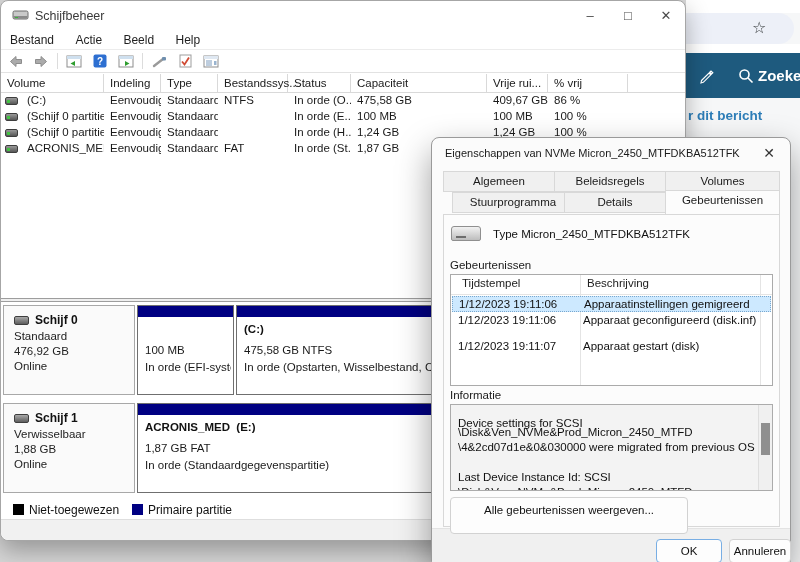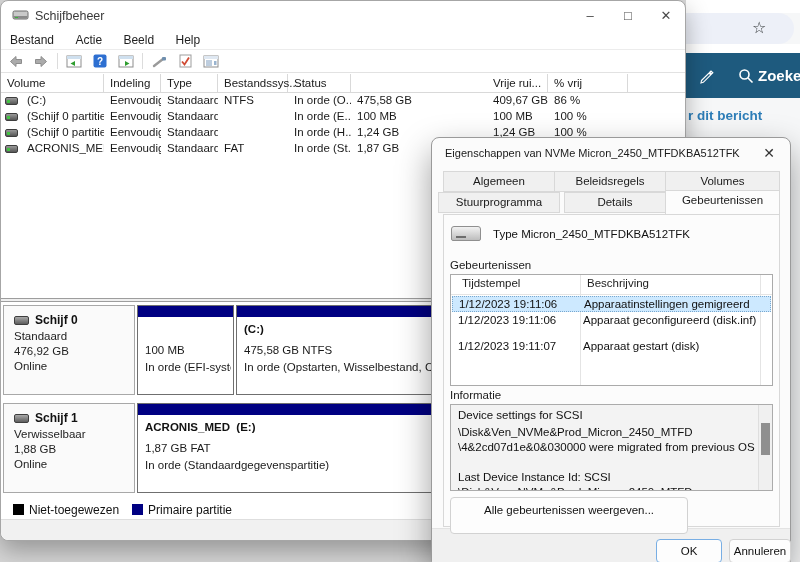--- a/index.html
+++ b/index.html
@@ -181,20 +181,21 @@
         </svg>
     </span>
   </div>
 
   <div class="abs vt-header">
     <div class="abs vt-hcell" style="left:0; width:103px;">Volume</div>
     <div class="abs vt-hcell" style="left:103px; width:57px;">Indeling</div>
     <div class="abs vt-hcell" style="left:160px; width:57px;">Type</div>
     <div class="abs vt-hcell" style="left:217px; width:70px;">Bestandssys...</div>
     <div class="abs vt-hcell" style="left:287px; width:63px;">Status</div>
+    <div class="abs vt-hcell" style="left:350px; width:136px;">Capaciteit</div>
     <div class="abs vt-hcell" style="left:486px; width:61px;">Vrije rui...</div>
     <div class="abs vt-hcell" style="left:547px; width:80px;">% vrij</div>
     <div class="abs vt-hcell" style="left:627px; width:57px; border-right:none;"></div>
   </div>
 
   <div class="abs vt-row" style="top:92px;">
     <span class="abs vol-icon">
         <i></i>
       </span>
     <span class="abs vt-cell" style="left:20px; width:83px;">(C:)</span>
@@ -293,21 +294,21 @@
   <div class="abs win-footer"></div>
 </div>
 
 <div id="props-dialog" class="abs">
   <div class="abs dlg-title">Eigenschappen van NVMe Micron_2450_MTFDKBA512TFK</div>
   <div class="abs dlg-close">✕</div>
 
   <div class="abs tab" style="left:11px; top:33px; width:112px;">Algemeen</div>
   <div class="abs tab" style="left:122px; top:33px; width:112px;">Beleidsregels</div>
   <div class="abs tab" style="left:233px; top:33px; width:115px;text-align:center;">Volumes</div>
-  <div class="abs tab" style="left:6px; top:54px; width:122px;">Stuurprogramma</div>
+  <div class="abs tab" style="left:20px; top:54px; width:122px;">Stuurprogramma</div>
   <div class="abs tab" style="left:132px; top:54px; width:102px;">Details</div>
   <div class="abs tab active" style="left:233px; width:115px;">Gebeurtenissen</div>
 
   <div class="abs tab-page"></div>
 
   <div class="abs device-icon">
       <i></i>
     </div>
   <div class="abs device-name">Type Micron_2450_MTFDKBA512TFK</div>
 
@@ -329,21 +330,21 @@
     </div>
     <div class="abs ev-row" style="top:64px;padding-left:12px;">
       <span class="abs ev-c0">1/12/2023 19:11:07</span>
       <span class="abs ev-c1">Apparaat gestart (disk)</span>
     </div>
   </div>
 
   <div class="abs dlg-label" style="left:18px; top:251px;">Informatie</div>
 
   <div class="abs info-box">
-    <span class="abs info-line" style="top:4px;">Device settings for SCSI</span>
+    <span class="abs info-line" style="top:12px;">Device settings for SCSI</span>
     <span class="abs info-line" style="top:21px;">\Disk&amp;Ven_NVMe&amp;Prod_Micron_2450_MTFD</span>
     <span class="abs info-line" style="top:36px;">\4&amp;2cd07d1e&amp;0&amp;030000 were migrated from previous OS installation.</span>
     <span class="abs info-line" style="top:51px;"></span>
     <span class="abs info-line" style="top:66px;">Last Device Instance Id: SCSI</span>
     <span class="abs info-line" style="top:81px;">\Disk&amp;Ven_NVMe&amp;Prod_Micron_2450_MTFD</span>
     <span class="abs info-scroll">
       <span class="abs info-thumb"></span>
     </span>
   </div>
 

